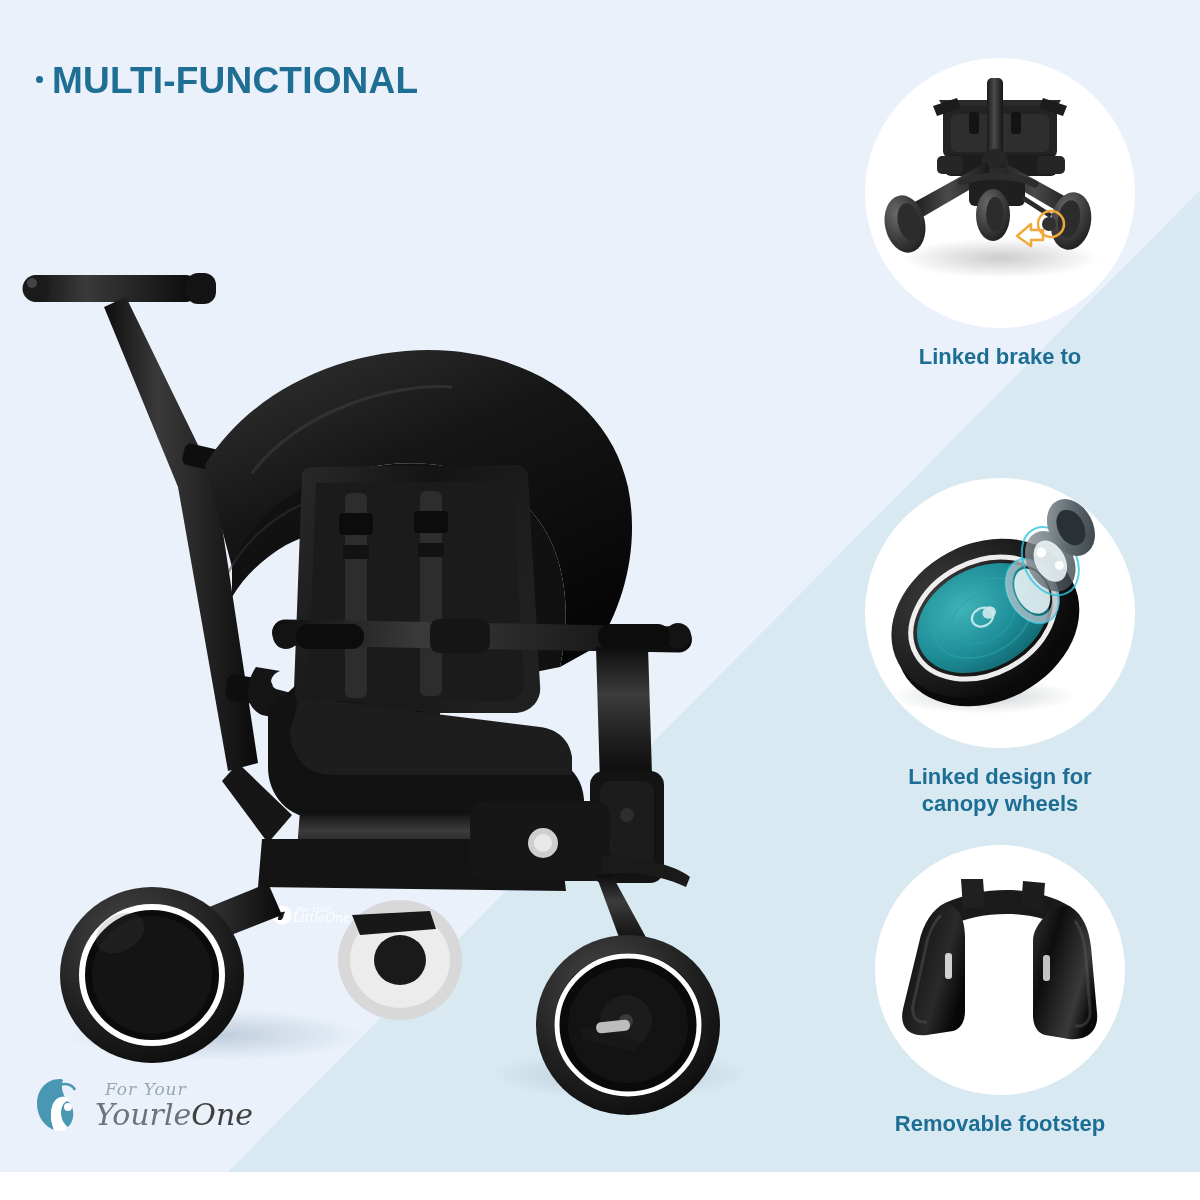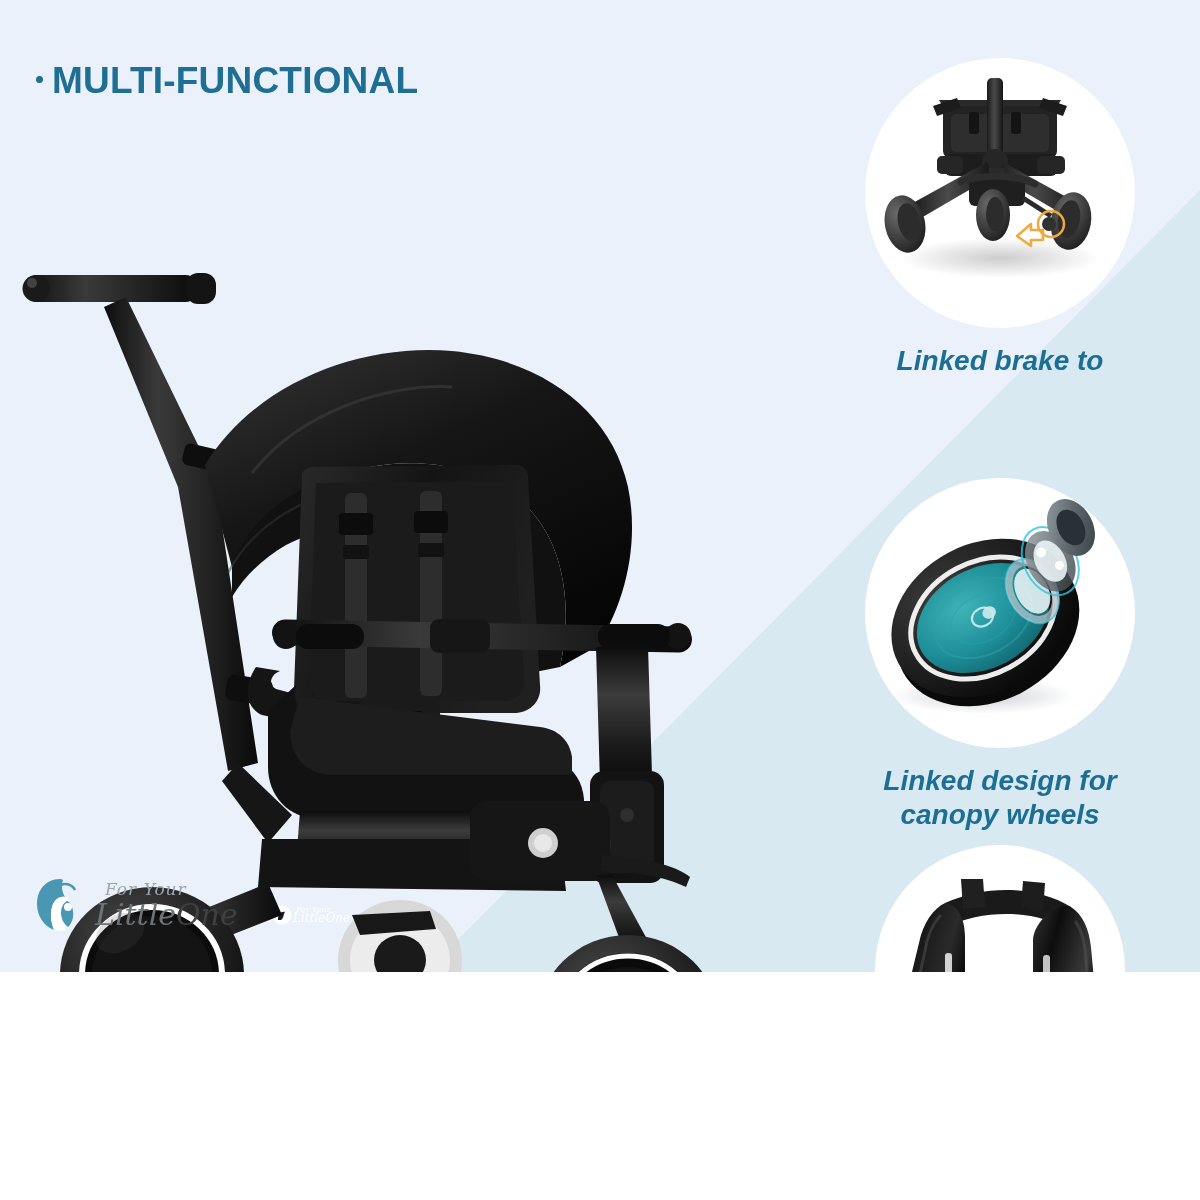--- a/index.html
+++ b/index.html
@@ -3,21 +3,21 @@
 <meta charset="utf-8">
 <style>
   html, body {
     margin: 0; padding: 0;
     width: 1200px; height: 1200px;
     overflow: hidden;
     font-family: "Liberation Sans", sans-serif;
   }
   #page {
     position: relative;
-    width: 1200px; height: 972px;
+    width: 1200px; height: 1172px;
     background: #eaf1fa;
     overflow: hidden;
   }
   
   #diagonal-band {
     position: absolute;
     inset: 0;
     background: #d9e9f2;
     clip-path: polygon(1200px 190px, 1200px 1200px, 200px 1200px);
     pointer-events: none;
@@ -54,24 +54,23 @@
     position: relative;
     width: 270px; height: 270px;
     margin: 0 auto;
     border-radius: 50%;
     background: #ffffff;
     overflow: hidden;
   }
   .feature-caption {
     margin-top: 16px;
     color: #1c6e95;
-    font-size: 28px;
+    font-size: 22px;
     font-weight: bold;
     line-height: 1.22;
-    font-style: italic;
   }
   #feature-0 { top: 58px; }
   #feature-1 { top: 478px; }
   #feature-2 { top: 845px; }
   #feature-2 .feature-circle { width: 250px; height: 250px; }
 
   
   #logo {
     position: absolute;
     left: 34px; bottom: 38px;
@@ -427,34 +426,37 @@
         <path d="M196 62 C208 70 214 84 216 102 L222 168 C224 186 212 196 194 194
                  L170 190 C162 188 158 180 158 170 L158 96 C158 76 184 56 196 62 Z" fill="url(#f3glossR)"></path>
         <path d="M200 76 C208 86 210 100 211 114 L215 164 C216 176 210 182 200 181" stroke="#5f5f5f" stroke-width="3" fill="none" opacity="0.4"></path>
         <rect x="168" y="110" width="7" height="26" rx="3" fill="#ffffff" opacity="0.75"></rect>
 
         <path d="M148 36 L170 38 L168 66 L146 62 Z" fill="#1d1d1d"></path>
 
         <path d="M92 86 C120 74 152 74 156 92 L156 150 L92 150 Z" fill="#ffffff" opacity="0"></path>
       </svg>
     </div>
+    <div class="feature-caption">
+      <span>Removable footstep</span>
+    </div>
   </div>
 
   <div id="logo">
     <svg width="52" height="58" viewBox="0 0 52 58" xmlns="http://www.w3.org/2000/svg">
       <path d="M26 3 C12 3 3 14 3 28 C3 40 10 50 20 54 C17 46 16 38 18 31
                C20 24 25 20 31 21 C28 16 27 10 29 4 C28 3 27 3 26 3 Z" fill="#4a97b3"></path>
       <path d="M31 21 C25 20 20 24 18 31 C16 38 17 46 20 54 C24 55 28 55 32 54
                C30 47 30 40 33 34 C35 29 36 25 34 22 Z" fill="#ffffff"></path>
       <path d="M33 25 C29 27 27 32 27 37 C27 43 30 48 34 51 C38 47 40 41 39 35
                C38 29 36 26 33 25 Z" fill="#4a97b3"></path>
       <circle cx="34" cy="31" r="4" fill="#ffffff"></circle>
       <path d="M24 10 C30 6 38 8 41 14" stroke="#4a97b3" stroke-width="2.5" fill="none"></path>
     </svg>
     <div id="logo-text">
       <div id="logo-line1">For Your</div>
       <div id="logo-line2">
-        <span>Litt</span><span>le</span><span class="one-part">One</span>
+        <span>Your</span><span>le</span><span class="one-part">One</span>
       </div>
     </div>
   </div>
 
 </div>
 
 </body></html>

